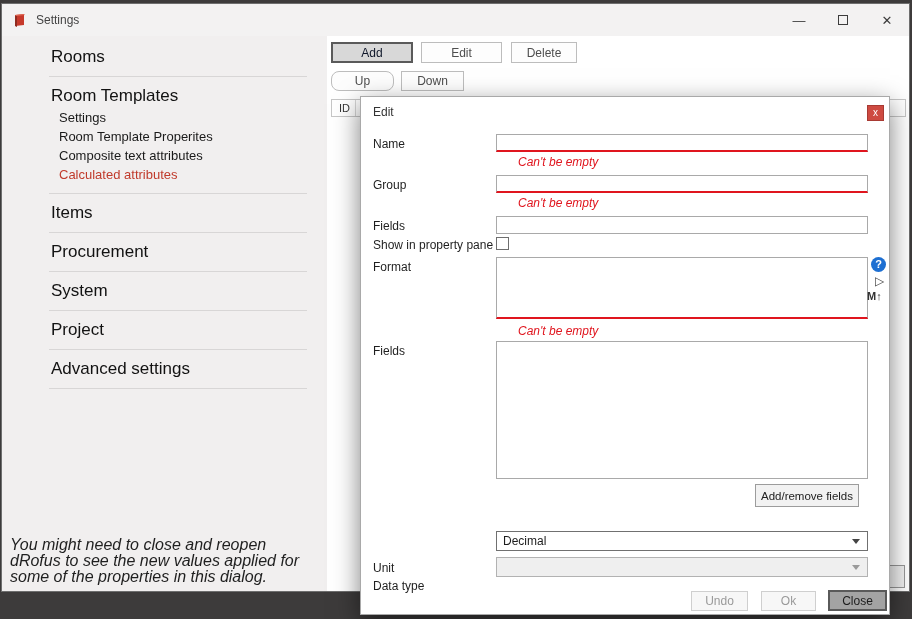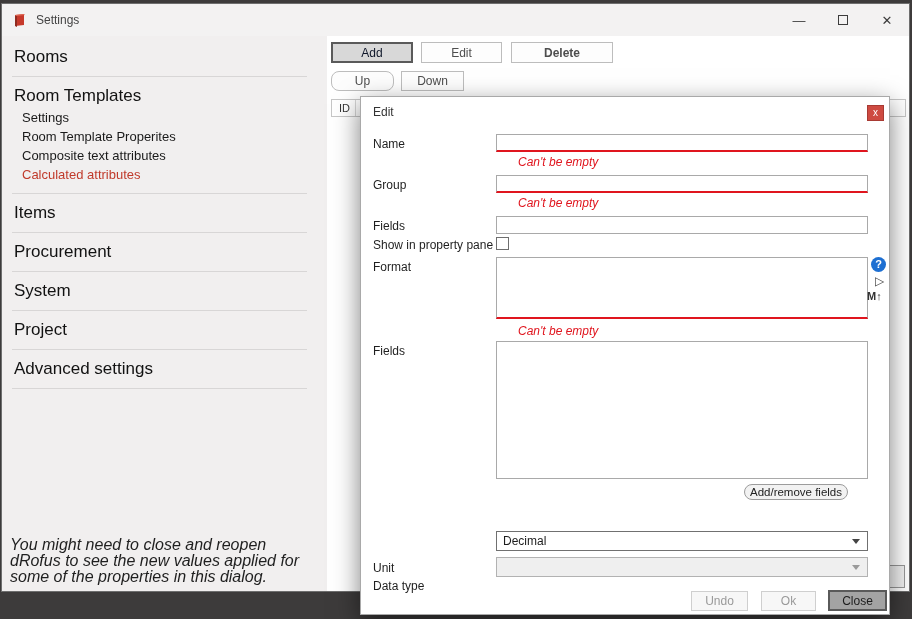--- a/index.html
+++ b/index.html
@@ -18,21 +18,21 @@
   .window-title { margin-left:8px; font-size:12px; color:#444; }
   .win-controls { margin-left:auto; display:flex; height:100%; }
   .win-btn { width:44px; height:100%; display:flex; align-items:center; justify-content:center;
              color:#3c3c3c; font-size:13px; cursor:default; }
   .max-glyph { width:10px; height:10px; border:1px solid #3c3c3c; display:block; }
 
   .app-body { position:absolute; left:0; top:32px; right:0; bottom:0; display:flex; }
 
   
   .sidebar { width:325px; background:#f1efef; position:relative; flex:none; }
-  .nav { padding-top:2px; }
+  .nav { padding-top:2px;padding-left:37px; }
   .nav-group { margin:0 20px 0 10px; border-bottom:1px solid #d8d6d6; padding:8px 0 9px 2px; }
   .nav-top { font-size:17px; line-height:21px; color:#121212; cursor:default; }
   .nav-sub { padding:2px 0 0 8px; }
   .nav-child { font-size:13px; line-height:19px; color:#1a1a1a; cursor:default; }
   .nav-child.selected { color:#c03a2b; }
   .sidebar-note { position:absolute; left:8px; right:8px; bottom:6px; font-size:16px;
                   font-style:italic; color:#1f1f1f; line-height:16px; }
 
   
   .main { flex:1; background:#ffffff; position:relative; overflow:hidden; }
@@ -143,21 +143,21 @@
           <div class="nav-group">
             <div class="nav-top">Advanced settings</div>
           </div>
         </div>
         <div class="sidebar-note">You might need to close and reopen dRofus to see the new values applied for some of the properties in this dialog.</div>
       </div>
 
       <div class="main">
         <div class="btn default-focus" style="left:4px; top:6px; width:82px; height:21px;">Add</div>
         <div class="btn" style="left:94px; top:6px; width:81px; height:21px;">Edit</div>
-        <div class="btn" style="left:184px; top:6px; width:102px; height:21px;font-weight:bold;">Delete</div>
+        <div class="btn" style="left:184px; top:6px; width:66px; height:21px;">Delete</div>
         <div class="btn" style="left:4px; top:35px; width:63px; height:20px;border-radius:8px;">Up</div>
         <div class="btn" style="left:74px; top:35px; width:63px; height:20px;">Down</div>
 
         <div class="grid-header">
           <span class="col-id">ID</span>
         </div>
 
         <div class="main-close-partial"></div>
       </div>
 
@@ -184,21 +184,21 @@
 
     <div class="flabel" style="top:163px;">Format</div>
     <textarea class="tarea invalid" style="top: 160px; height: 62px;"></textarea>
     <div class="help-icon">?</div>
     <div class="run-icon">▷</div>
     <div class="mup-icon">M↑</div>
     <div class="ferror" style="top:227px;">Can't be empty</div>
 
     <div class="flabel" style="top:247px;">Fields</div>
     <div class="listbox"></div>
-    <div class="small-btn" style="left:383px; top:387px; width:104px; height:16px;border-radius:9px;">Add/remove fields</div>
+    <div class="small-btn" style="left:394px; top:387px; width:104px; height:23px;">Add/remove fields</div>
 
     <div class="flabel" style="top:438px;margin-top:44px;">Data type</div>
     <div class="combo" style="top:434px;padding-left:6px;">
       <span>Decimal</span>
       <span class="chevron"></span>
     </div>
 
     <div class="flabel" style="top:464px;">Unit</div>
     <div class="combo disabled" style="top:460px;">
       <span></span>

